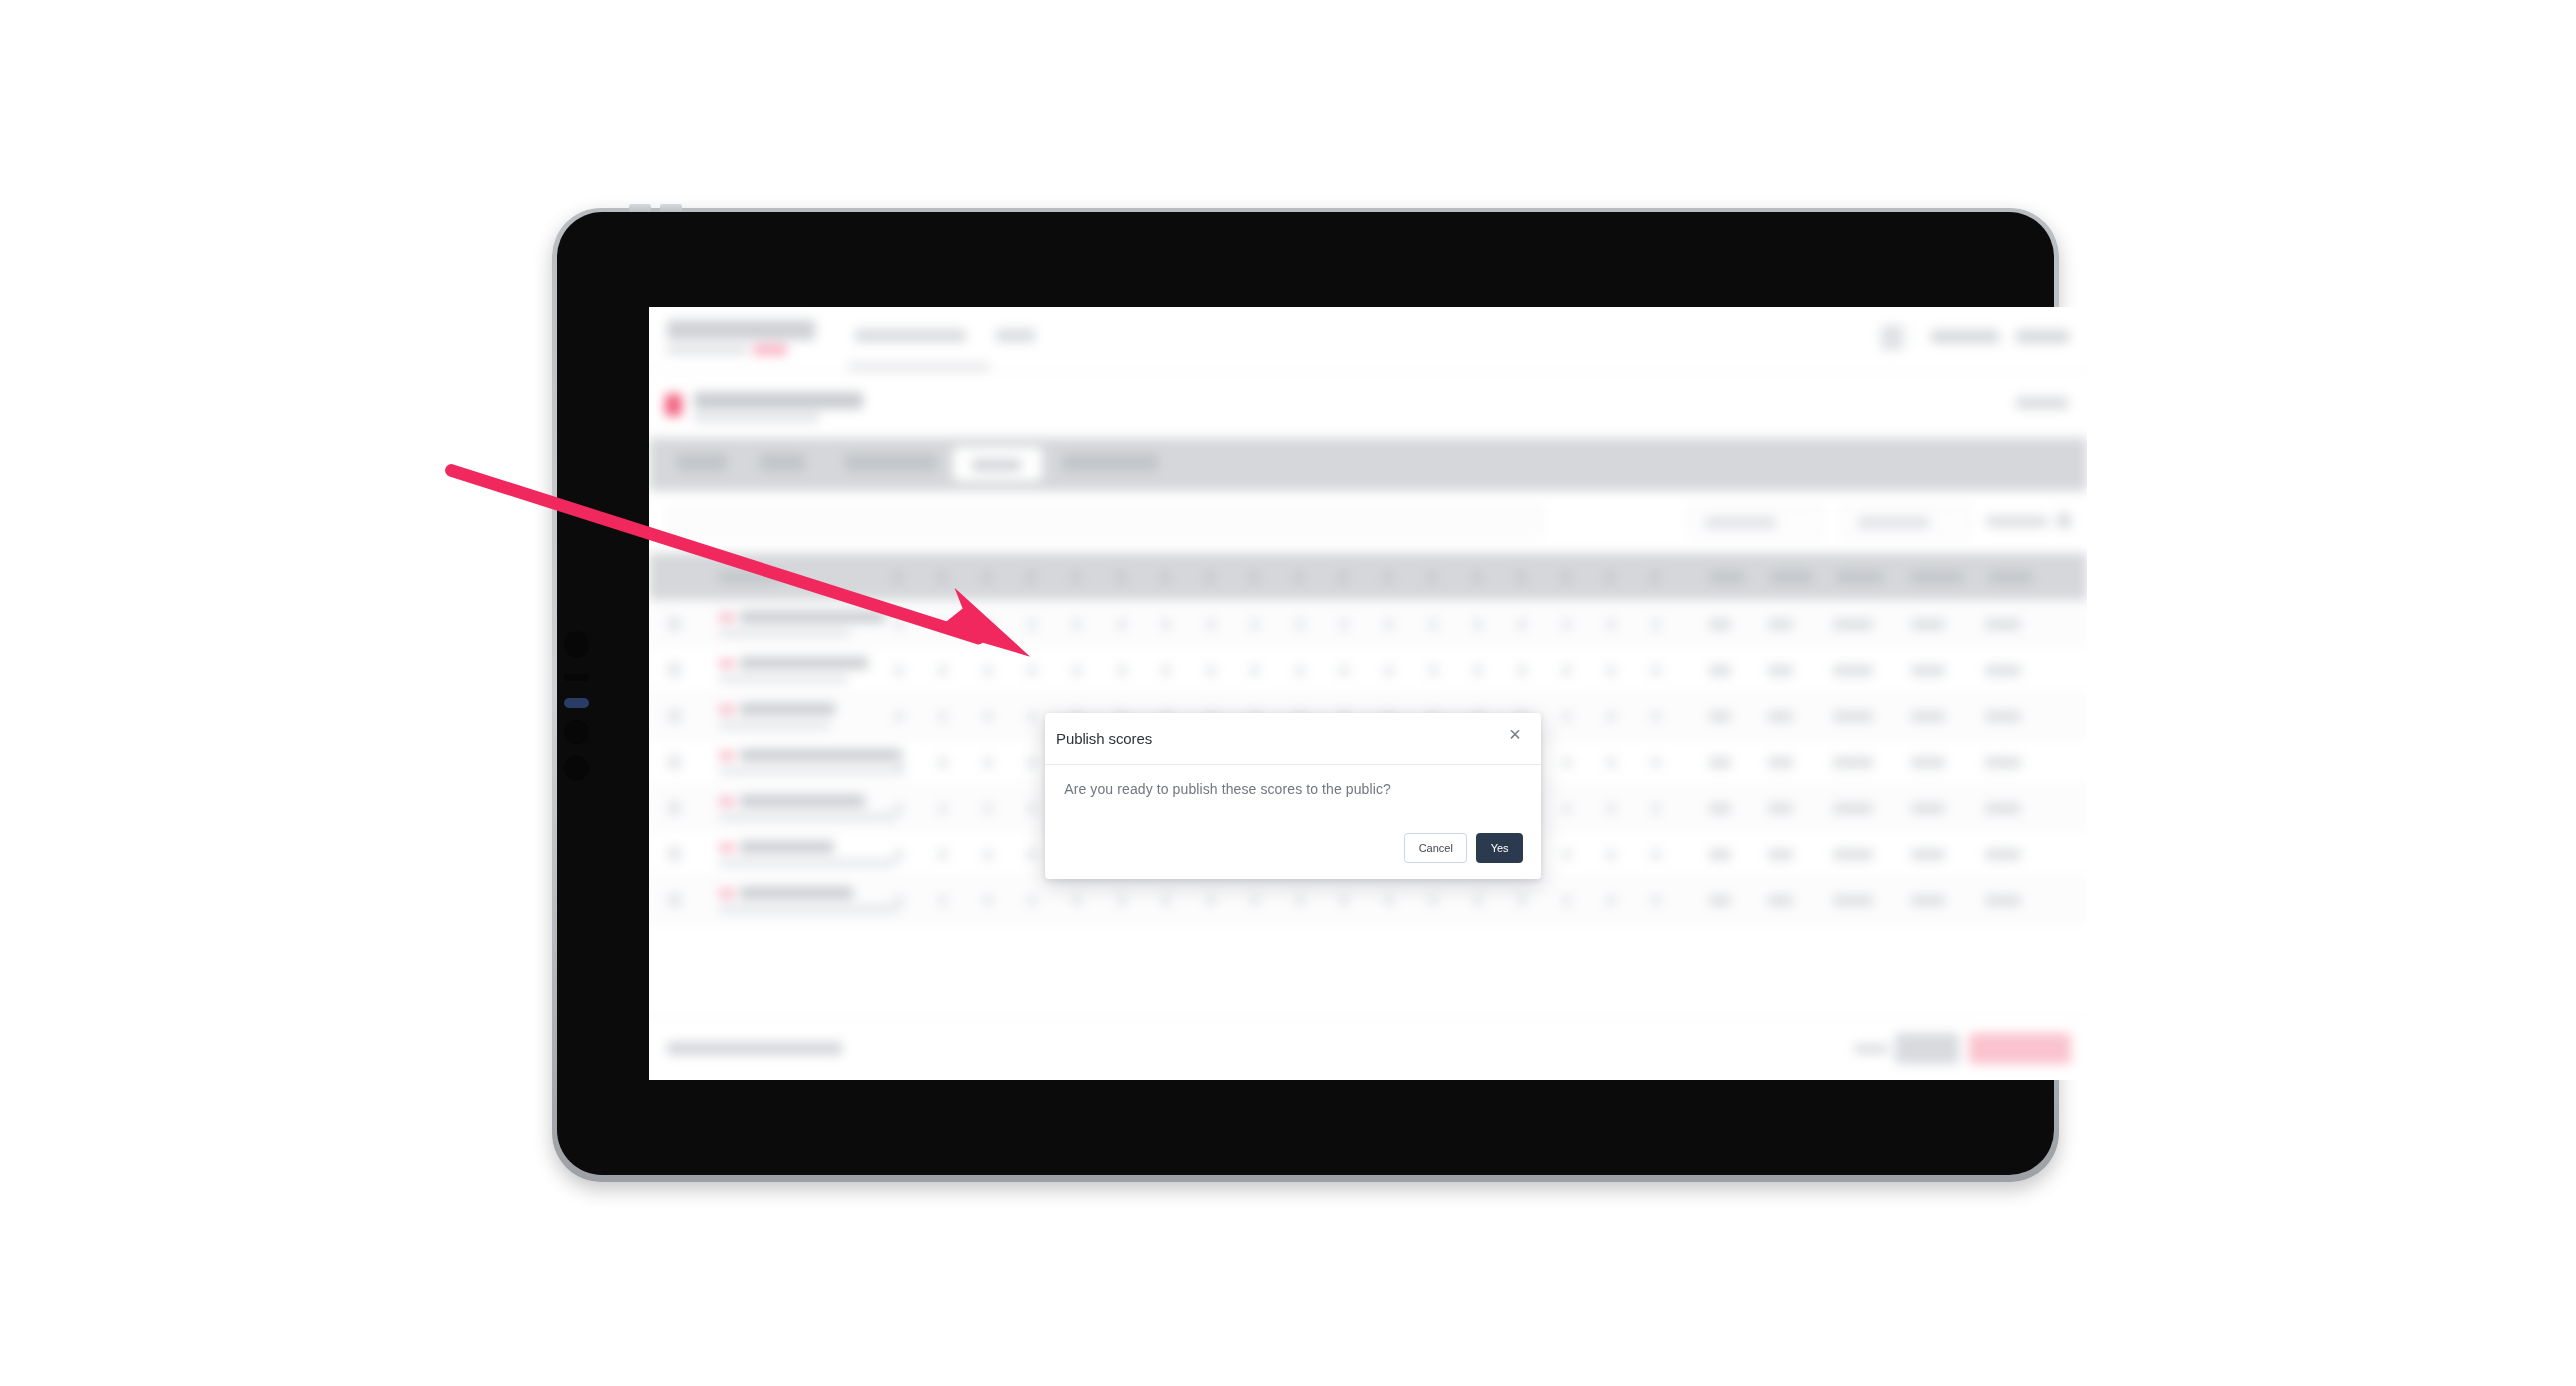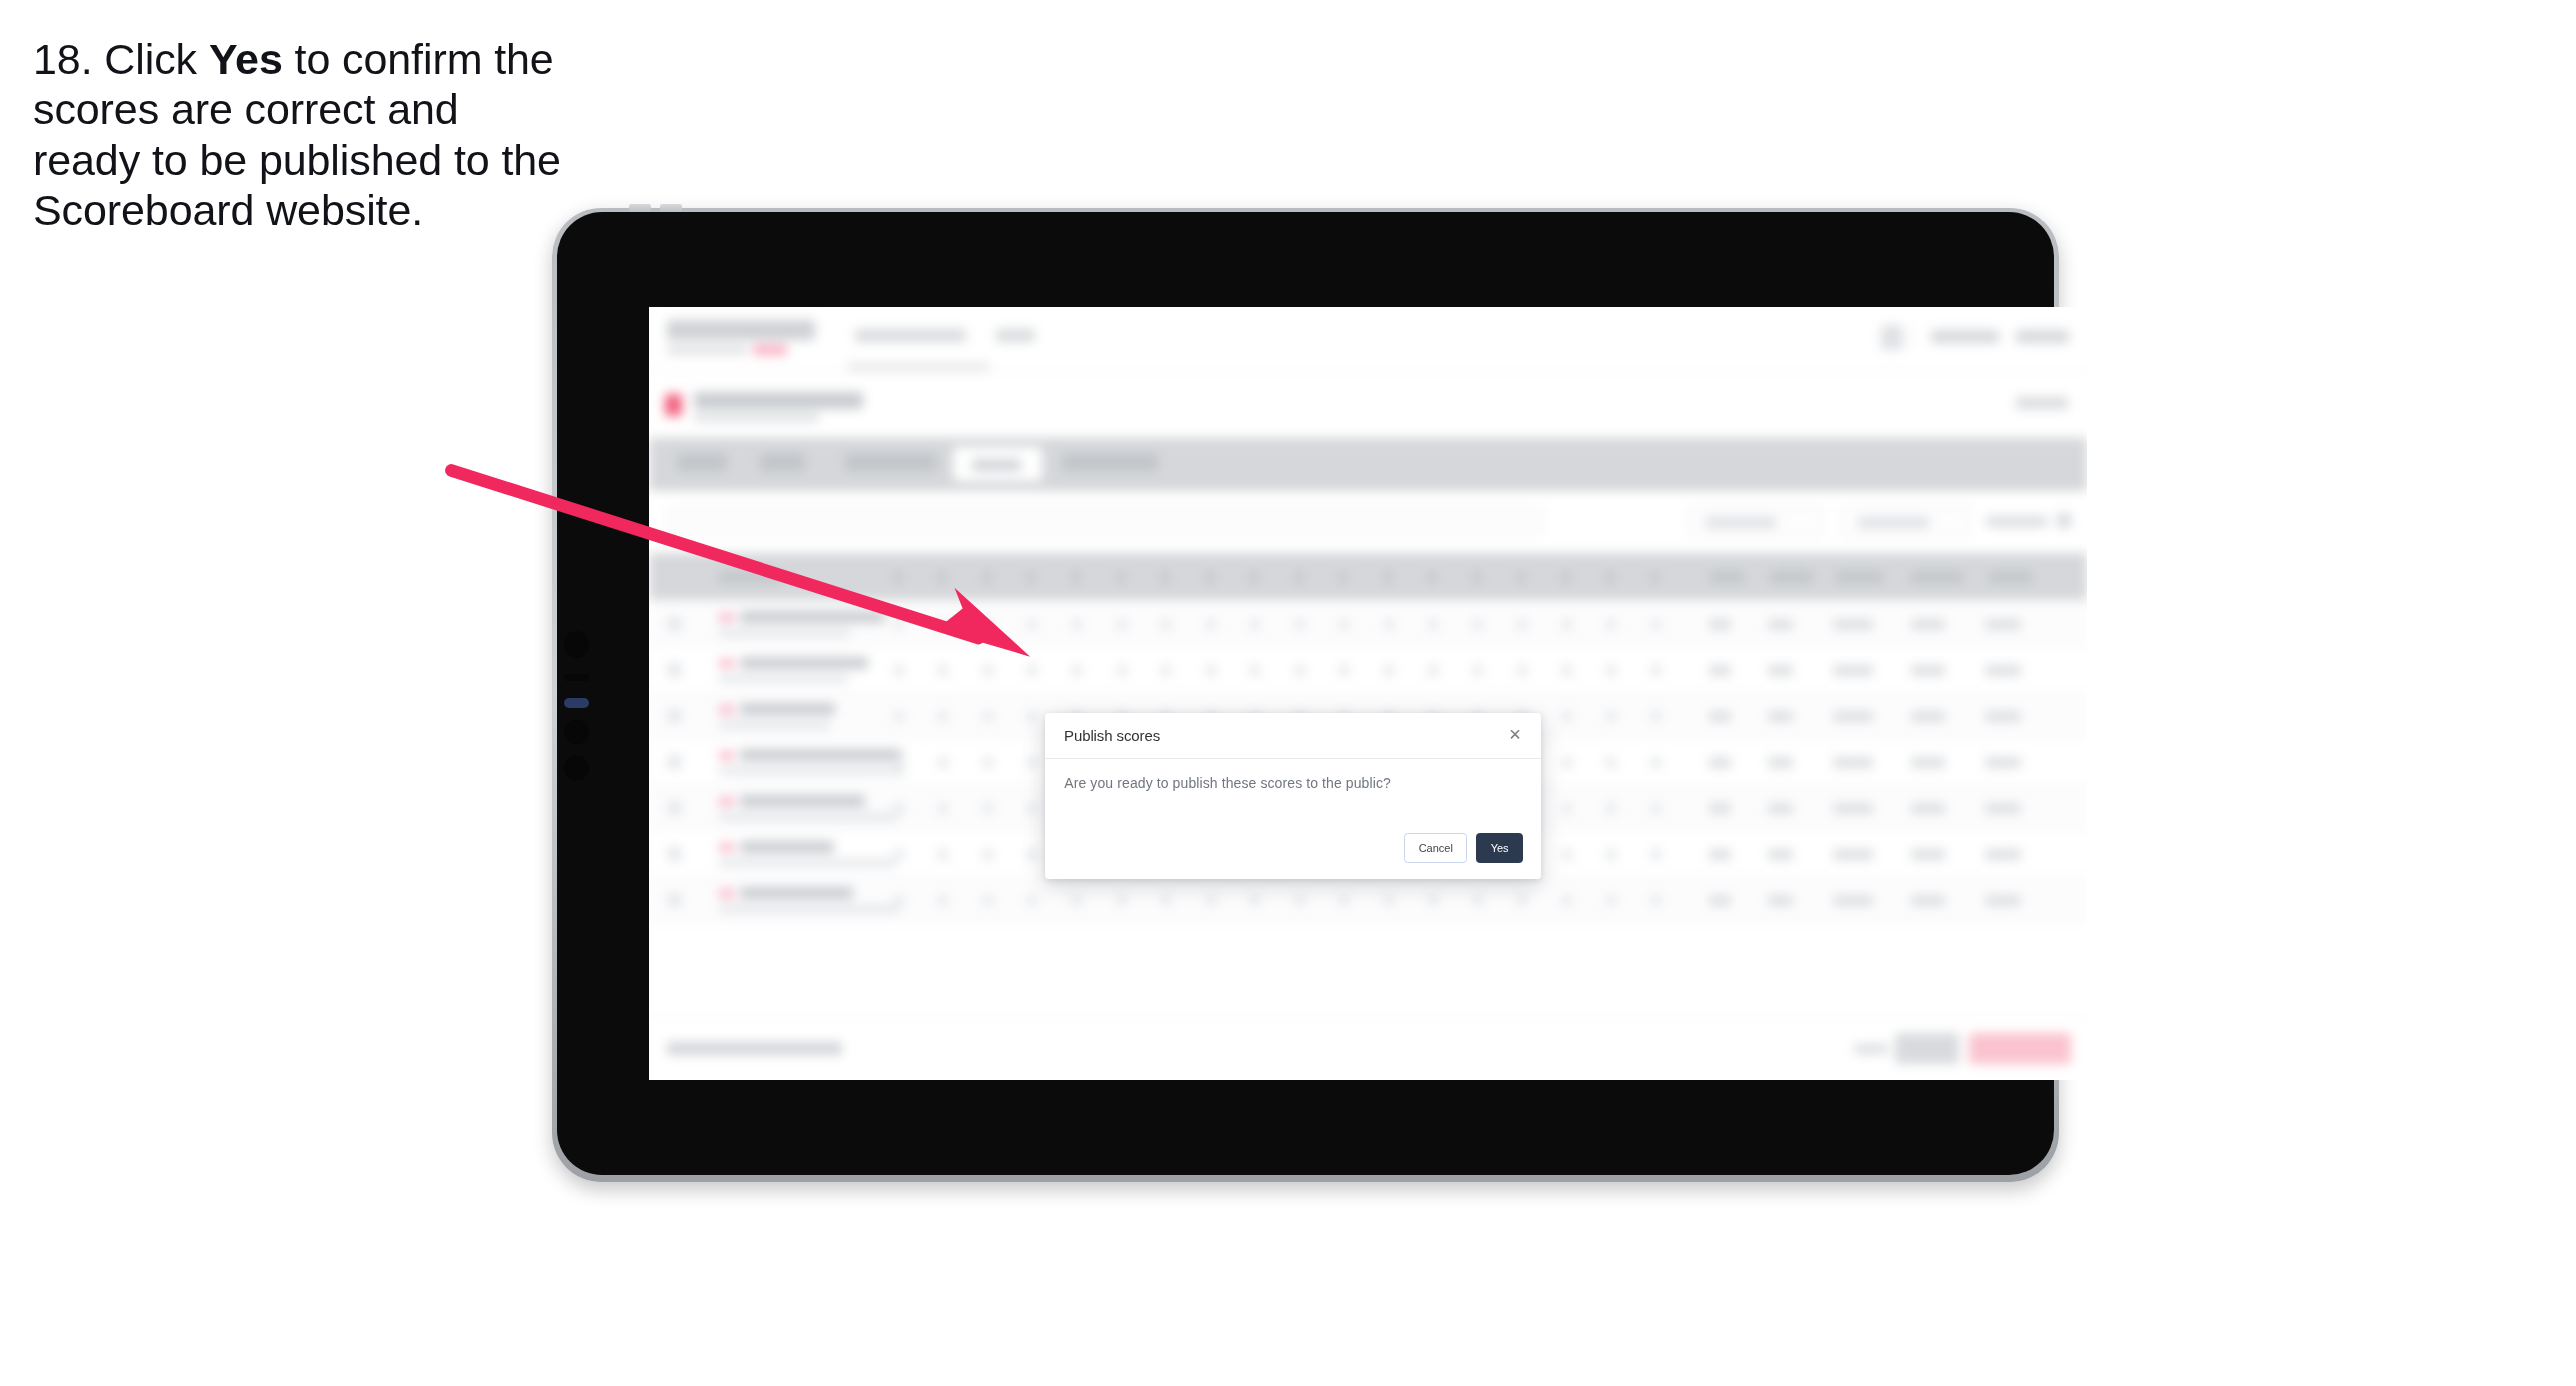--- a/index.html
+++ b/index.html
@@ -257,22 +257,22 @@
   #modal {
     position: absolute;
     left: 396px; top: 406px;
     width: 496px; height: 166px;
     background: #ffffff;
     border-radius: 3.7px;
     box-shadow: 0 6px 22px rgba(16,24,40,0.18), 0 1.5px 6px rgba(16,24,40,0.10);
   }
   .modal-head {
     position: relative;
-    height: 46px;
-    padding: 0 19px;
+    height: 52px;
+    padding: 0 11px;
     display: flex; align-items: center;
     border-bottom: 0.7px solid #e9eaed;
   }
   .modal-title {
     font-size: 15px;
     color: #2f3337;
     font-weight: 400;
     letter-spacing: -0.1px;
   }
   .modal-close {
@@ -314,26 +314,20 @@
   }
 
   
   #arrow { position: absolute; left: 0; top: 0; width: 2576px; height: 1386px; pointer-events: none; }
 </style>
 </head>
 <body>
 
 <div id="stage">
 
-  <div id="instruction">
-    <span>18.</span>
-    <span>Click</span>
-    <b>Yes</b>
-    <span>to confirm the scores are correct and ready to be published to the Scoreboard website.</span>
-  </div>
 
   <div id="tablet">
     <div class="tab-outer"></div>
     <div class="nub n1"></div>
     <div class="nub n2"></div>
     <div class="tab-body"></div>
     <div class="side-btn sb1"></div>
     <div class="side-btn sb2"></div>
     <div class="side-btn sb3"></div>
     <div class="side-btn sb4"></div>

